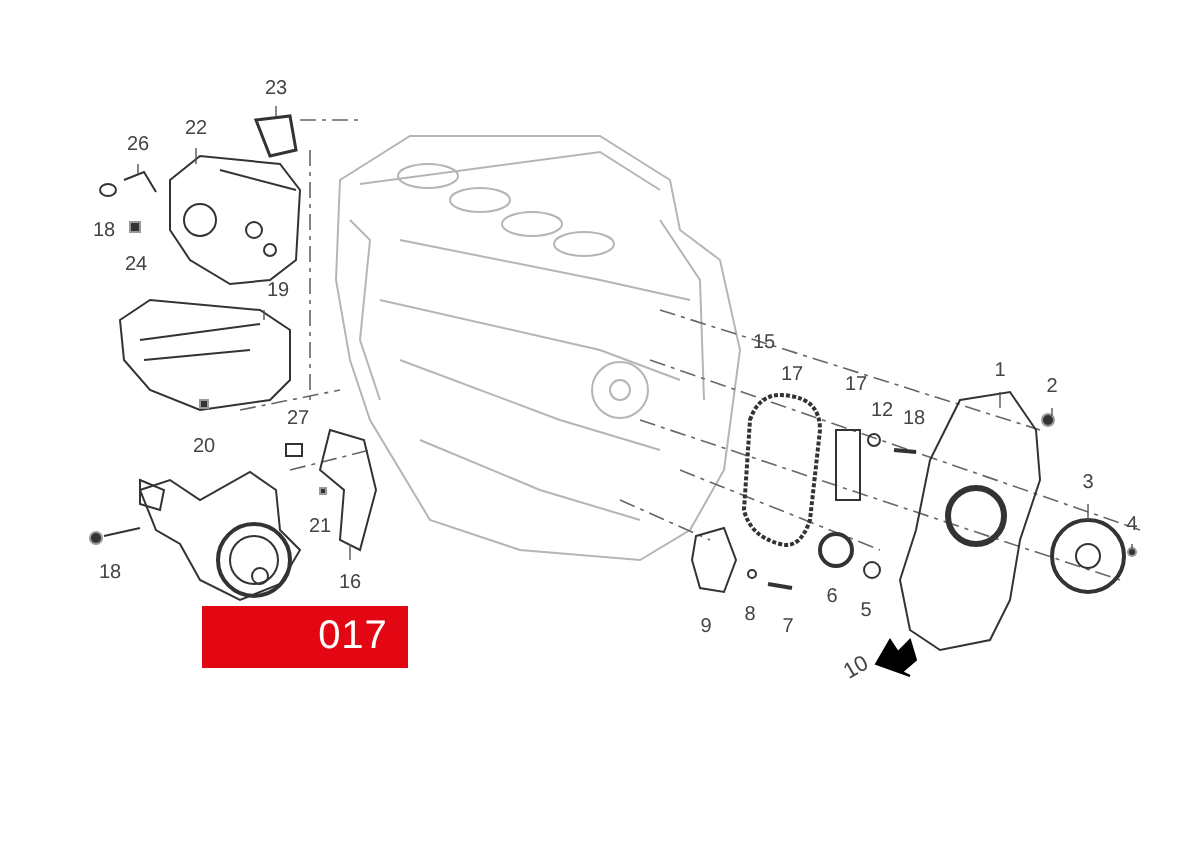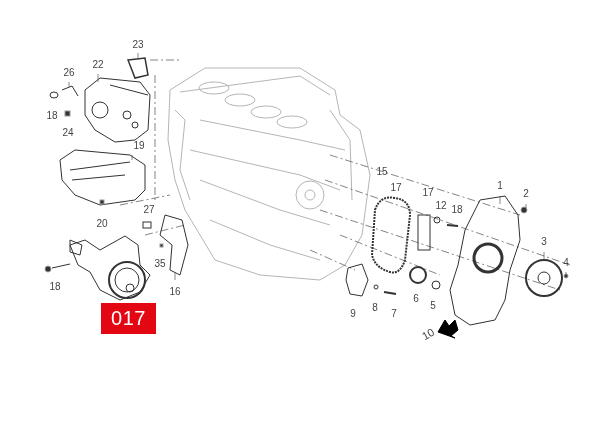--- a/index.html
+++ b/index.html
@@ -3,21 +3,21 @@
 <meta charset="utf-8">
 <style>
   html, body { margin:0; padding:0; background:#ffffff; }
   body { width:600px; height:424px; position:relative; overflow:hidden;
          font-family:"Liberation Sans", sans-serif; }
   #canvas { position:absolute; left:0; top:0; width:600px; height:424px; }
   .callout { position:absolute; font-size:10px; color:#444; line-height:11px;
              font-family:"Liberation Sans", sans-serif; transform:translateX(-50%); white-space:nowrap;text-align:right; }
   .badge { position:absolute; left:101px; top:303px; width:55px; height:31px;
            background:#e30613; color:#fff; font-size:20px; line-height:31px; text-align:center;
-           font-family:"Liberation Sans", sans-serif; letter-spacing:0.5px; }
+           font-family:"Liberation Sans", sans-serif; letter-spacing:0.5px;padding-left:48px; }
   .arrow-label { position:absolute; font-size:11px; color:#444; transform:rotate(-30deg); }
 </style>
 </head>
 <body>
 
 <div id="canvas">
 <svg width="600" height="424" viewBox="0 0 600 424">
   <g fill="none" stroke="#999" stroke-width="1">
 
     <g stroke="#b5b5b5">
@@ -142,21 +142,21 @@
 <div class="callout" style="left:353px;top:308px">9</div>
 <div class="callout" style="left:457px;top:204px">18</div>
 <div class="callout" style="left:441px;top:200px">12</div>
 <div class="callout" style="left:428px;top:187px">17</div>
 <div class="callout" style="left:396px;top:182px">17</div>
 <div class="callout" style="left:382px;top:166px">15</div>
 <div class="callout" style="left:175px;top:286px">16</div>
 <div class="callout" style="left:55px;top:281px">18</div>
 <div class="callout" style="left:139px;top:140px">19</div>
 <div class="callout" style="left:102px;top:218px">20</div>
-<div class="callout" style="left:160px;top:258px">35</div>
+<div class="callout" style="left:160px;top:258px">21</div>
 <div class="callout" style="left:98px;top:59px">22</div>
 <div class="callout" style="left:138px;top:39px">23</div>
 <div class="callout" style="left:68px;top:127px">24</div>
 <div class="callout" style="left:52px;top:110px">18</div>
 <div class="callout" style="left:69px;top:67px">26</div>
 <div class="callout" style="left:149px;top:204px">27</div>
 
 <div class="arrow-label" style="left:422px;top:328px">10</div>
 
 <div class="badge">017</div>

